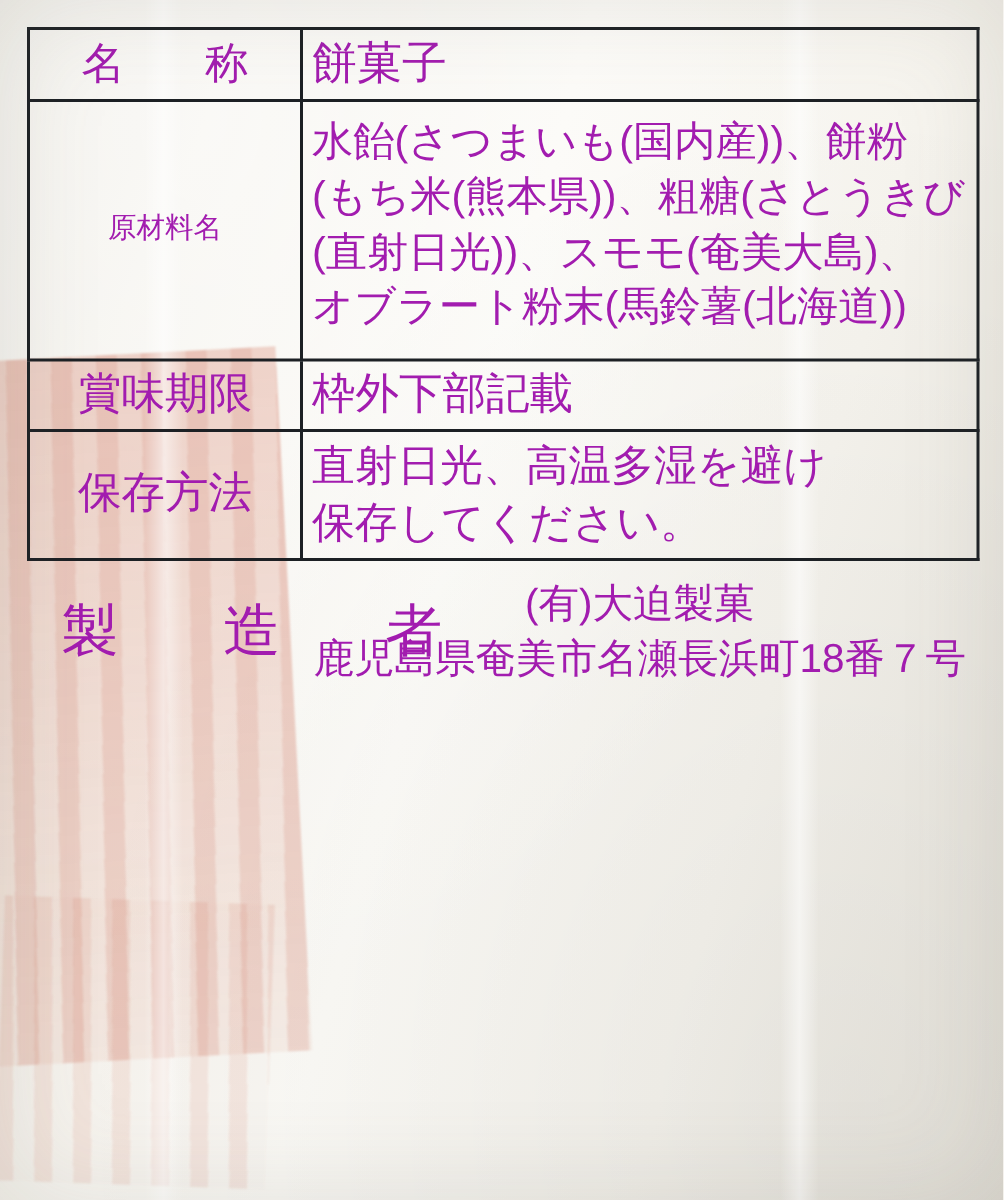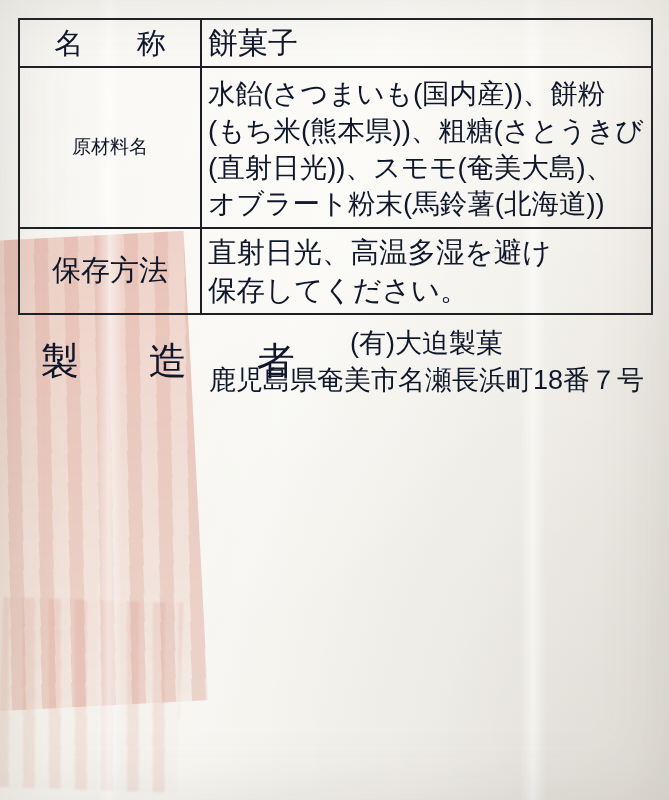--- a/index.html
+++ b/index.html
@@ -81,21 +81,21 @@
     left: 18px;
     top: 18px;
     right: 16px;
     bottom: 6px;
   }
 
   table.nutrition {
     width: 100%;
     border-collapse: collapse;
     table-layout: fixed;
-    color: #0f172a;
+    color: #a21caf;
   }
   table.nutrition td {
     border: 2px solid #1c2024;
     vertical-align: middle;
     padding: 4px 6px;
     line-height: 1.28;
   }
   
   table.nutrition tr.open-row td {
     border: none;
@@ -118,21 +118,21 @@
     font-size: 28px;
     padding-left: 10px;
     margin-left: 16px;
   }
   td.body .ln {
     display: block;
     white-space: nowrap;
   }
 
   .r-name td.body { font-size: 30px; }
-  .r-ingredients td.body { font-size: 27.5px; line-height: 1.33; padding-top: 8px; padding-bottom: 4px; }
+  .r-ingredients td.body { font-size: 27.5px; line-height: 1.33; padding-top: 8px; padding-bottom: 16px; }
   .r-ingredients td.head { font-size: 19px; }
   .r-amount td.body { font-size: 29px; }
   .r-best td.body { font-size: 29px; }
   .r-storage td.body { font-size: 28.5px; line-height: 1.34; }
   .r-seller td.body { font-size: 26px; line-height: 1.34; }
   .r-maker td.body { font-size: 27px; line-height: 1.36; text-align: center; }
   .r-maker td.head { font-size: 38px; }
 
   
   .soft {
@@ -170,20 +170,28 @@
           </td>
           <td class="body">
             <span class="ln">水飴(さつまいも(国内産))、餅粉</span>
             <span class="ln">(もち米(熊本県))、粗糖(さとうきび</span>
             <span class="ln">(直射日光))、スモモ(奄美大島)、</span>
             <span class="ln">オブラート粉末(馬鈴薯(北海道))</span>
           </td>
         </tr>
 
 
+        <tr class="r-best">
+          <td class="head">
+            <span>賞味期限</span>
+          </td>
+          <td class="body">
+            <span class="ln">枠外下部記載</span>
+          </td>
+        </tr>
 
         <tr class="r-storage">
           <td class="head">
             <span>保存方法</span>
           </td>
           <td class="body">
             <span class="ln">直射日光、高温多湿を避け</span>
             <span class="ln">保存してください。</span>
           </td>
         </tr>

